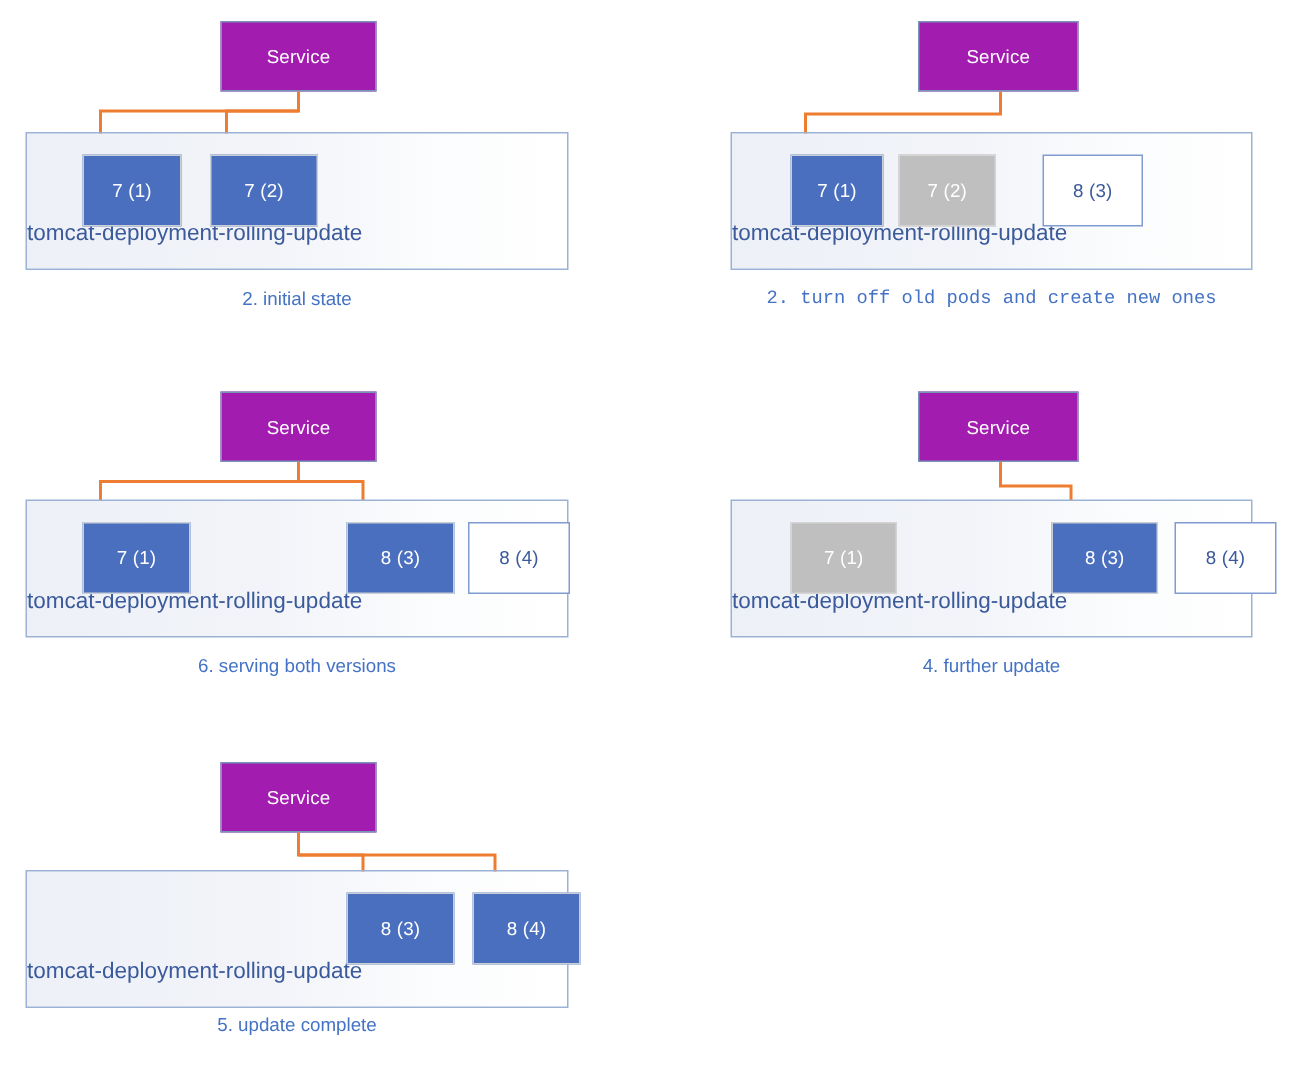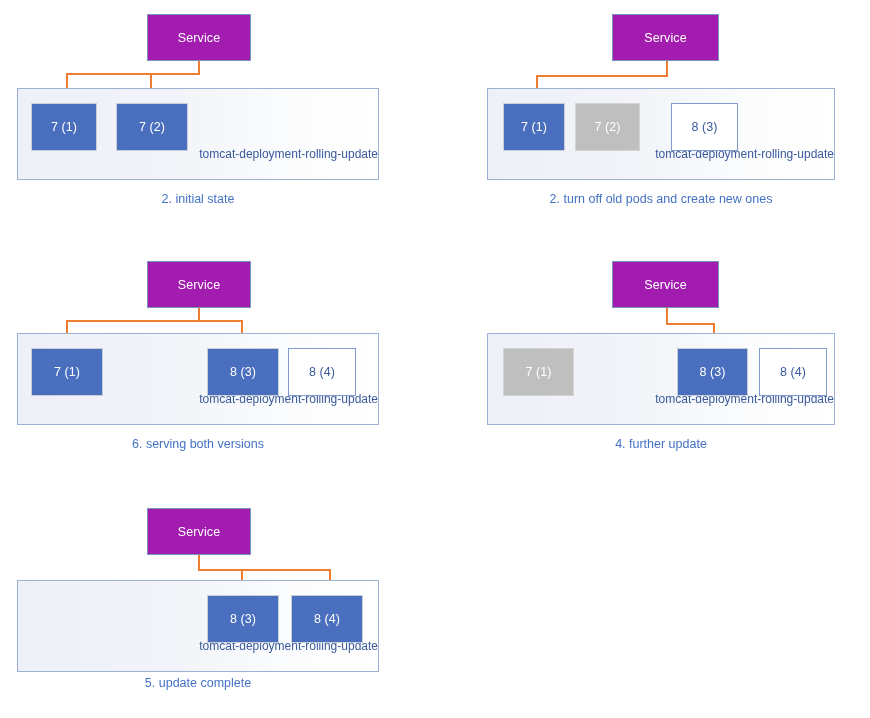--- a/index.html
+++ b/index.html
@@ -30,33 +30,34 @@
   
   .deployment{
     position:absolute;
     border:1px solid #9BB2D4;
     background:linear-gradient(to right,#EDF0F7 0%,#F2F4F9 45%,#FBFCFD 75%,#FFFFFF 100%);
     box-sizing:border-box;
   }
   .deployment-label{
     position:absolute;
     left:0;right:0;
-    text-align:right;
+    text-align:left;
     color:#3A5A9B;
-    font-size:12px;
+    font-size:15px;
     white-space:nowrap;
   }
 
   
   .pod{
     position:absolute;
     box-sizing:border-box;
     display:flex;align-items:center;justify-content:center;
     font-size:12.5px;
     letter-spacing:.1px;
+    margin-left:24px;
   }
   .pod.active{
     background:#4A6FBE;
     border:1px solid #C9CFD6;
     color:#ffffff;
   }
   .pod.terminating{
     background:#BFBFBF;
     border:1px solid #D4D4D4;
     color:#ffffff;
@@ -115,21 +116,21 @@
     </svg>
 
     <div class="deployment" style="left:487px;top:88px;width:348px;height:92px;">
       <div class="deployment-label" style="top:58px;">tomcat-deployment-rolling-update</div>
     </div>
 
     <div class="pod active" style="left:503px;top:103px;width:62px;height:48px;">7 (1)</div>
     <div class="pod terminating" style="left:575px;top:103px;width:65px;height:48px;">7 (2)</div>
     <div class="pod pending" style="left:671px;top:103px;width:67px;height:48px;">8 (3)</div>
 
-    <div class="caption" style="left:487px;top:192px;width:348px;">2. turn off old pods and create new ones</div>
+    <div class="caption" style="left:487px;top:192px;width:348px;font-family:Liberation Mono, monospace;">2. turn off old pods and create new ones</div>
   </div>
 
   <div class="panel">
     <div class="service" style="left:147px;top:261px;width:104px;height:47px;">Service</div>
 
     <svg class="connector" width="870" height="718" style="left:0;top:0;">
       <path d="M199,308 L199,321 L67,321 L67,341"></path>
       <path d="M199,321 L242,321 L242,341"></path>
       <polygon points="61,340 73,340 67,353"></polygon>
       <polygon points="236,340 248,340 242,353"></polygon>

